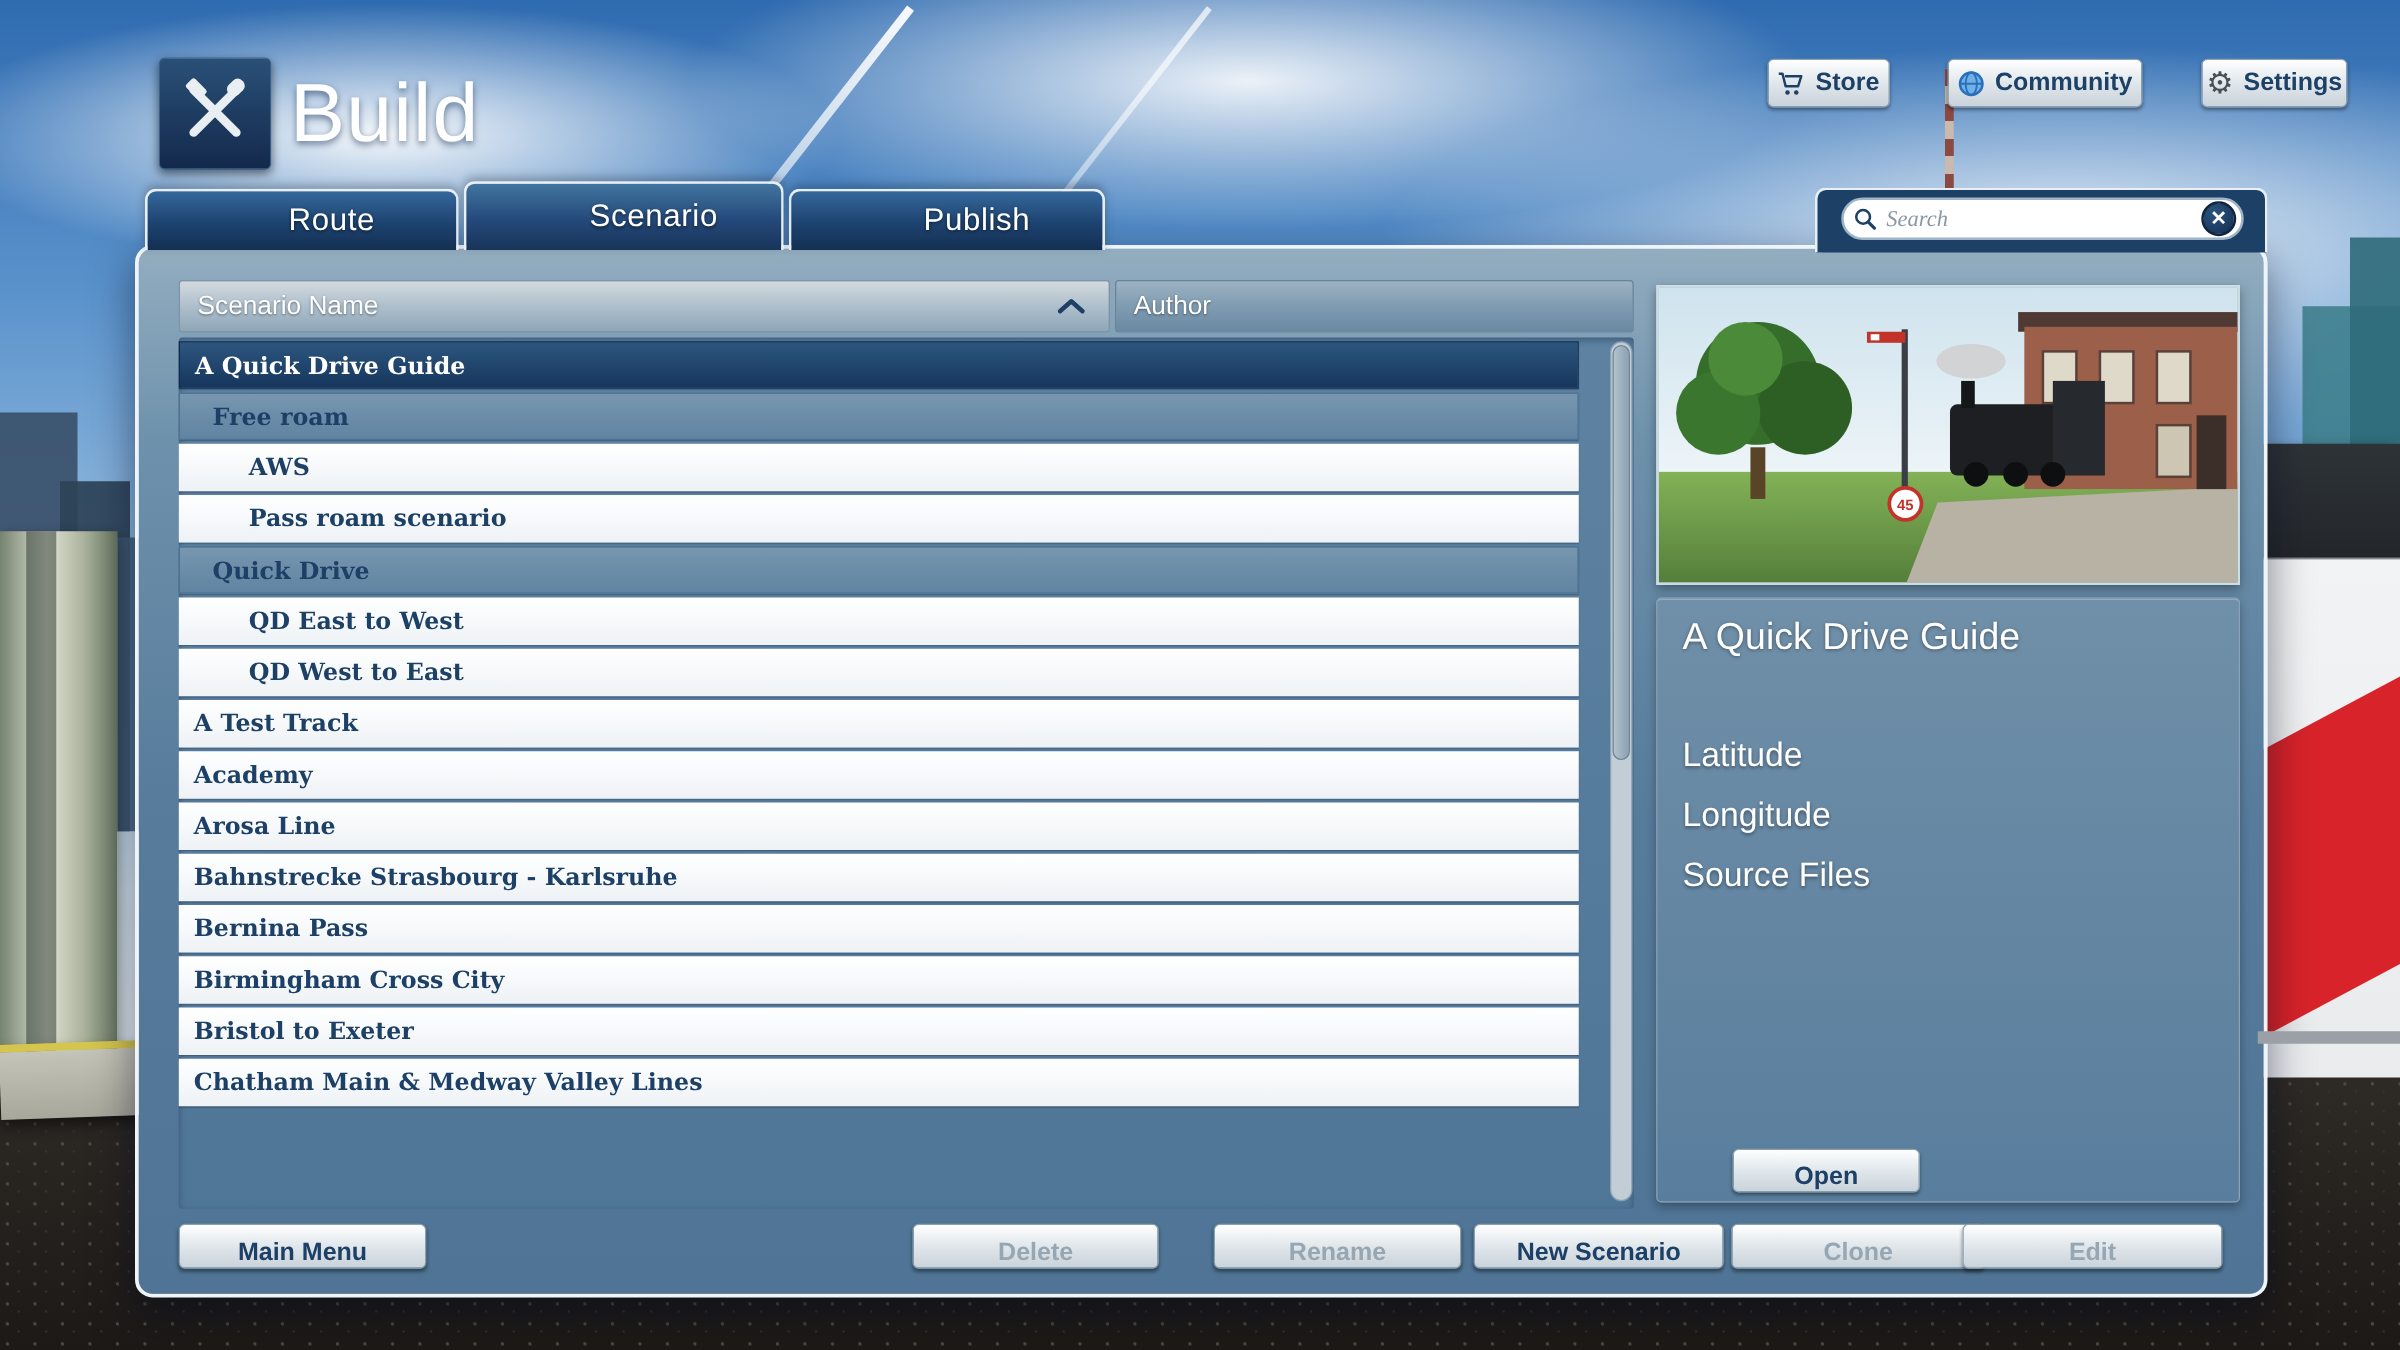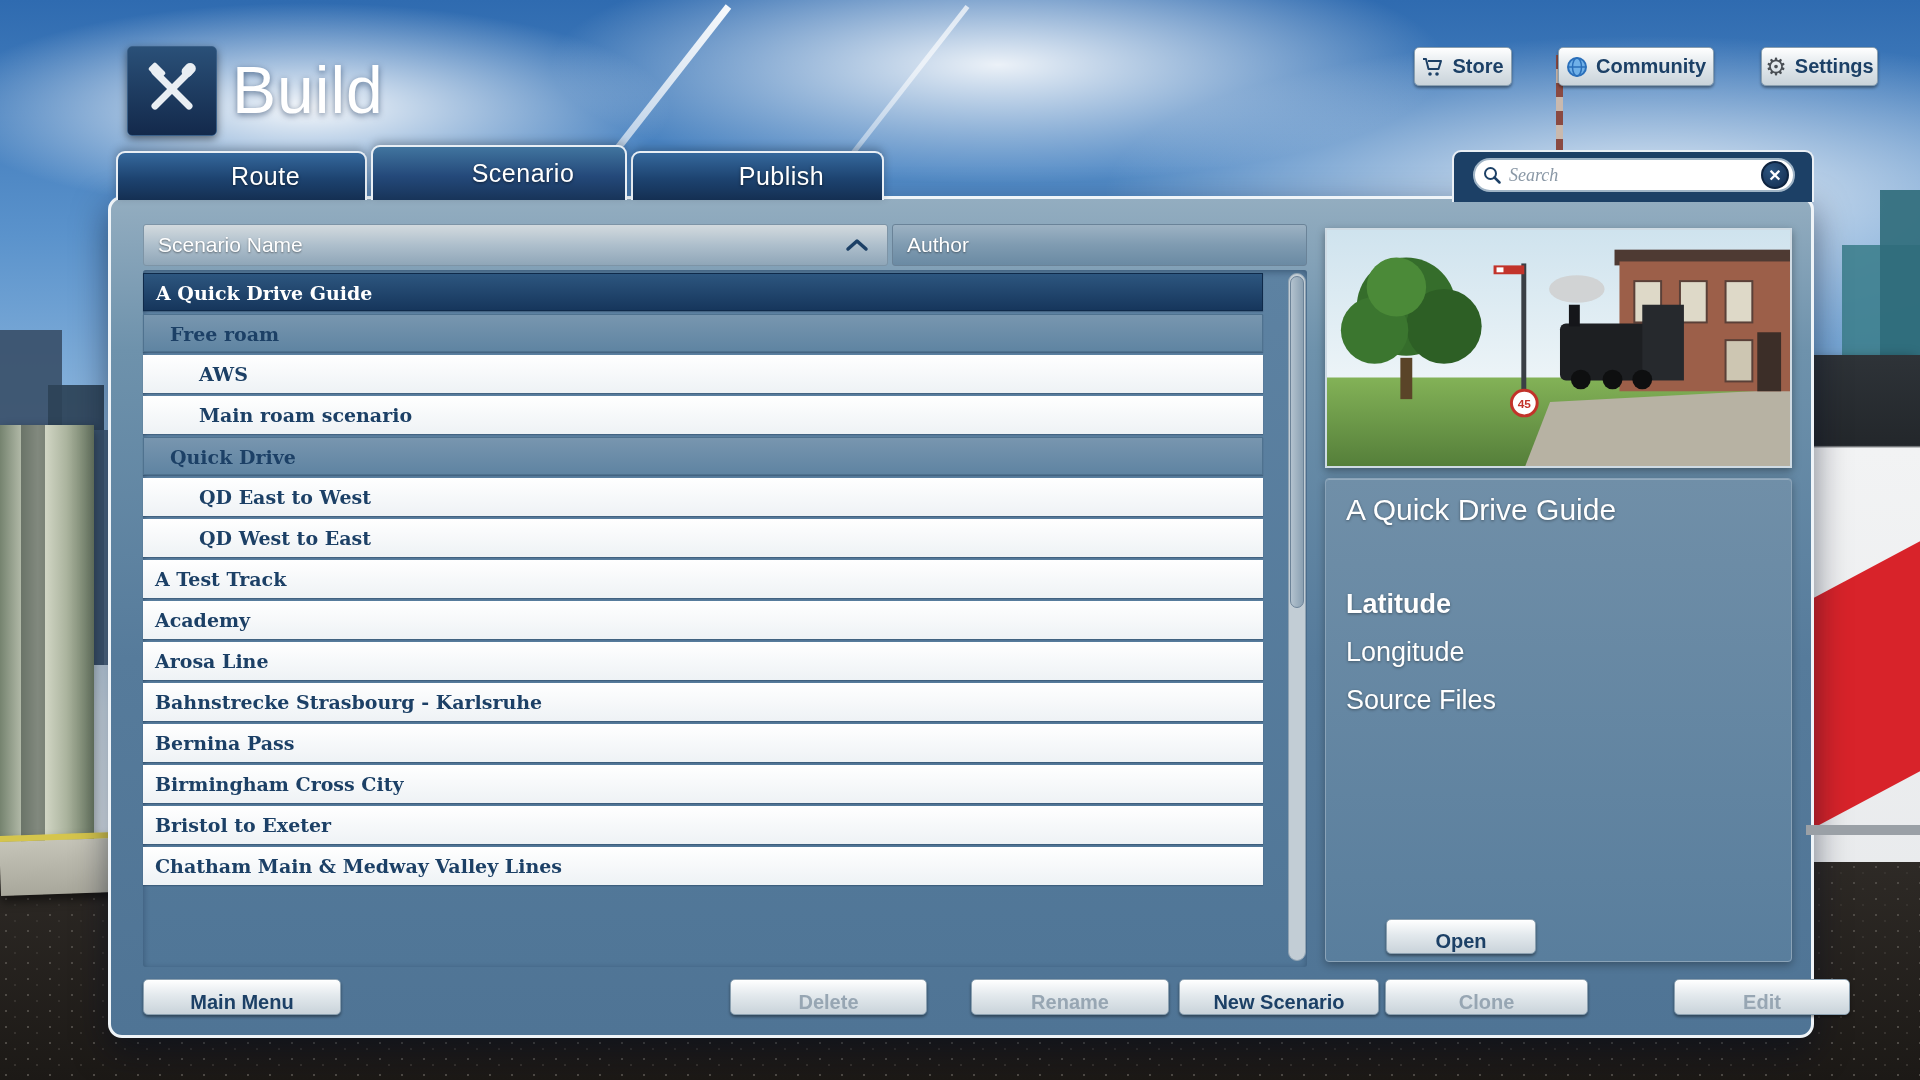--- a/index.html
+++ b/index.html
@@ -133,40 +133,40 @@
     border:2px solid #cfdbe4;box-sizing:border-box;background:#9cc;box-shadow:0 3px 8px rgba(0,0,0,.35);}
   .thumb-wrap svg{display:block;width:100%;height:100%;}
   .detail-box{position:absolute;left:1325px;top:478px;width:467px;height:484px;border-radius:4px;
     background:linear-gradient(180deg,#708fa8 0%,#597e9d 100%);
     border:1px solid #8aa3b8;box-shadow:inset 0 1px 0 rgba(255,255,255,.25), 0 3px 8px rgba(0,0,0,.3);
     box-sizing:border-box;color:#fff;}
   .detail-title{position:absolute;left:20px;top:14px;font-size:30px;font-weight:300;
     text-shadow:0 1px 3px rgba(0,0,0,.4);}
   .detail-field{position:absolute;left:20px;font-size:27px;font-weight:300;
     text-shadow:0 1px 3px rgba(0,0,0,.4);}
-  #field-lat{top:110px;font-weight:bold;} #field-lon{top:158px;} #field-src{top:206px;}
+  #field-lat{top:110px;} #field-lon{top:158px;} #field-src{top:206px;}
   .open-btn{position:absolute;left:60px;top:440px;width:150px;height:35px;border-radius:5px;
     background:linear-gradient(180deg,#ffffff 0%,#e3e9ed 45%,#c9d3da 100%);
     border:1px solid #8ba0b0;box-shadow:0 2px 3px rgba(0,0,0,.4), inset 0 1px 0 #fff;
     display:flex;align-items:flex-end;justify-content:center;
     color:#1c4066;font-size:20px;font-weight:bold;cursor:pointer;box-sizing:border-box;}
 
   
   .foot-btn{position:absolute;top:979px;height:36px;border-radius:5px;
     background:linear-gradient(180deg,#ffffff 0%,#e3e9ed 45%,#c9d3da 100%);
     border:1px solid #8ba0b0;box-shadow:0 2px 3px rgba(0,0,0,.4), inset 0 1px 0 #fff;
     display:flex;align-items:flex-end;justify-content:center;
     color:#1c4066;font-size:20px;font-weight:bold;cursor:pointer;box-sizing:border-box;}
   .foot-btn.disabled{color:#97a6b3;}
   #btn-main-menu{left:143px;width:198px;}
   #btn-delete{left:730px;width:197px;}
   #btn-rename{left:971px;width:198px;}
   #btn-new-scenario{left:1179px;width:200px;}
   #btn-clone{left:1385px;width:203px;}
-  #btn-edit{left:1674px;width:176px;}
+  #btn-edit{left:1570px;width:208px;}
 </style>
 </head>
 <body>
 
 <div class="stage">
 
   <div class="bg-sky"></div>
   <div class="city-left-1"></div>
   <div class="city-left-2"></div>
   <div class="city-left-3"></div>
@@ -252,21 +252,21 @@
     </span>
   </div>
   <div class="col-head" id="col-author">
     <span>Author</span>
   </div>
 
   <div class="list-area">
     <div class="row selected">A Quick Drive Guide</div>
     <div class="row group">Free roam</div>
     <div class="row child">AWS</div>
-    <div class="row child">Main roam scenario</div>
+    <div class="row child">Pass roam scenario</div>
     <div class="row group">Quick Drive</div>
     <div class="row child">QD East to West</div>
     <div class="row child">QD West to East</div>
     <div class="row">A Test Track</div>
     <div class="row">Academy</div>
     <div class="row">Arosa Line</div>
     <div class="row">Bahnstrecke Strasbourg - Karlsruhe</div>
     <div class="row">Bernina Pass</div>
     <div class="row">Birmingham Cross City</div>
     <div class="row">Bristol to Exeter</div>

